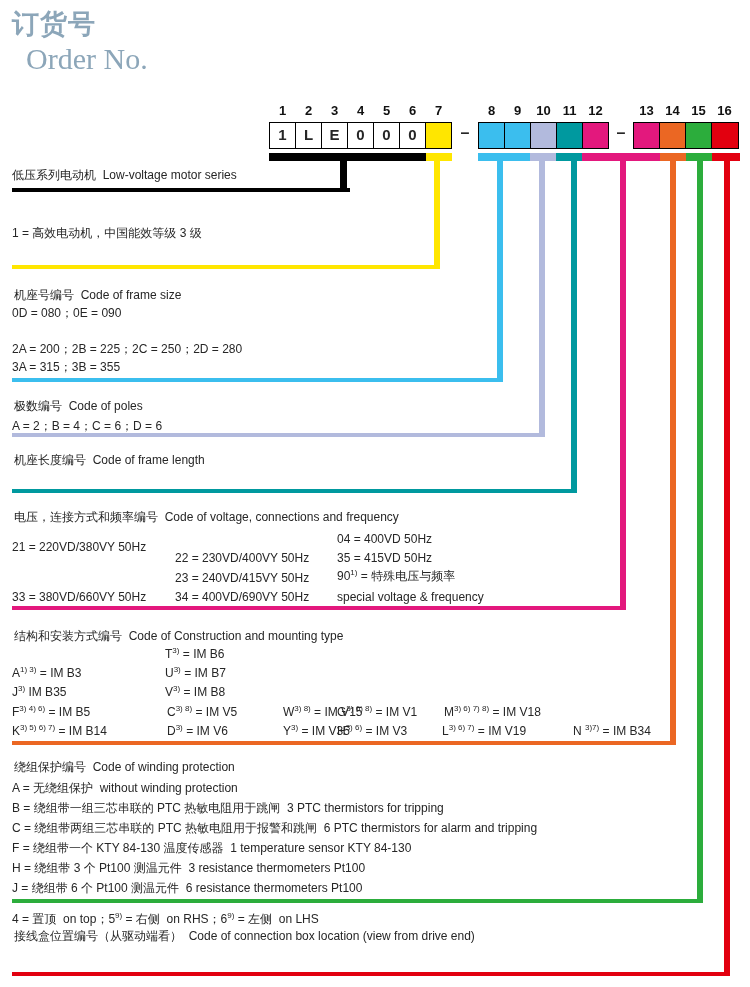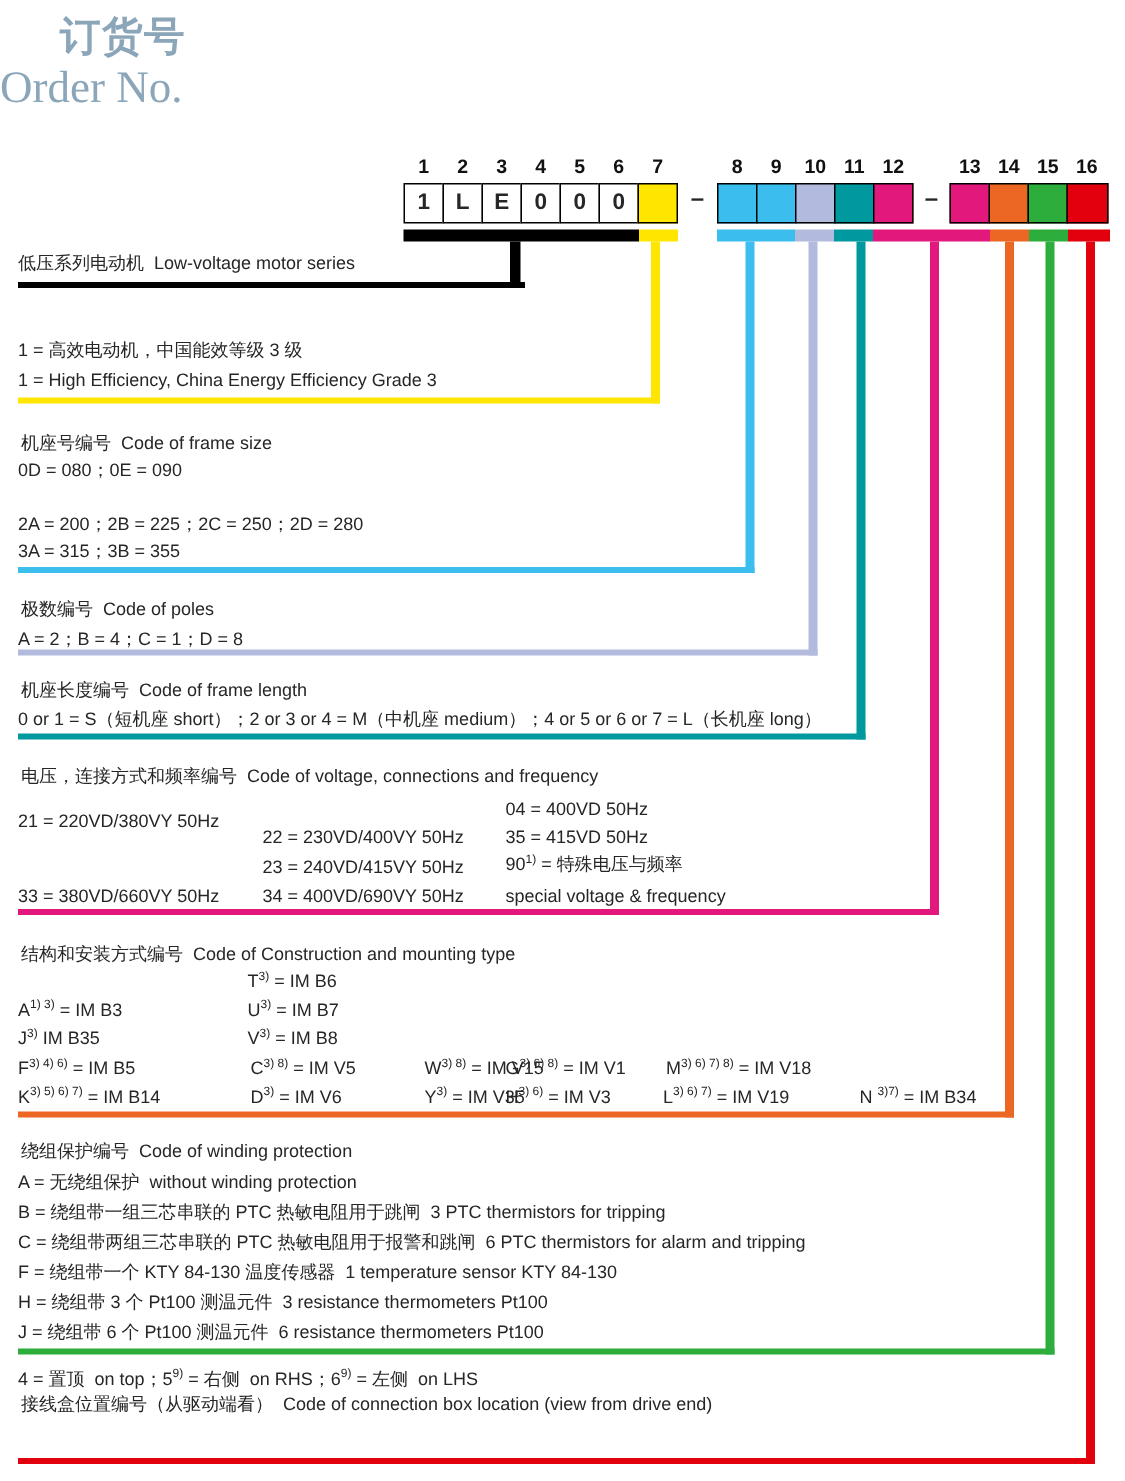--- a/index.html
+++ b/index.html
@@ -1,19 +1,19 @@
 <!DOCTYPE html>
 <html><head>
 <meta charset="utf-8">
 <style>
   html,body{margin:0;padding:0;background:#fff;}
   #canvas{position:relative;width:750px;height:987px;background:#fff;overflow:hidden;
           font-family:"Liberation Sans",sans-serif;color:#262626;}
-  .title-cn{position:absolute;left:12px;top:6px;font-size:27px;font-weight:700;letter-spacing:1px;margin-left:28px;}
-  .title-en{position:absolute;left:0;top:42px;font-size:30px;font-family:"Liberation Serif",serif;}
+  .title-cn{position:absolute;left:12px;top:6px;font-size:27px;font-weight:700;letter-spacing:1px;}
+  .title-en{position:absolute;left:26px;top:42px;font-size:30px;font-family:"Liberation Serif",serif;}
   .posnum{position:absolute;top:103px;width:27px;text-align:center;font-size:13px;font-weight:700;color:#111;}
   .codebox{position:absolute;top:122px;width:27px;height:27px;border:1.5px solid #000;box-sizing:border-box;
            background:#fff;text-align:center;font-size:15px;font-weight:700;line-height:23px;}
   .dash{position:absolute;top:124px;font-size:16px;font-weight:700;text-align:center;}
   .bar{position:absolute;top:153px;height:8px;}
   .vline{position:absolute;width:6px;top:161px;}
   .hline{position:absolute;height:4px;left:12px;}
   .t{position:absolute;font-size:12px;white-space:pre;line-height:15px;}
   sup{font-size:8px;line-height:0;vertical-align:super;}
 </style>
@@ -91,32 +91,30 @@
   <div class="hline" style="top: 433px; width: 533px; background: rgb(178, 186, 221);"></div>
   <div class="hline" style="top: 489px; width: 565px; background: rgb(0, 153, 159);"></div>
   <div class="hline" style="top: 606px; width: 614px; background: rgb(227, 24, 125);"></div>
   <div class="hline" style="top: 741px; width: 664px; background: rgb(235, 103, 35);"></div>
   <div class="hline" style="top: 899px; width: 691px; background: rgb(44, 173, 60);"></div>
   <div class="hline" style="top: 972px; width: 718px; background: rgb(226, 0, 15);"></div>
 
   <div class="t" style="left:12px;top:168px">低压系列电动机  Low-voltage motor series</div>
 
   <div class="t" style="left:12px;top:226px">1 = 高效电动机，中国能效等级 3 级</div>
-  <div class="t" style="left:12px;top:246px">1 = High Efficiency, China Energy Efficiency Grade 3</div>
 
   <div class="t" style="left:14px;top:288px">机座号编号  Code of frame size</div>
   <div class="t" style="left:12px;top:306px">0D = 080；0E = 090</div>
   <div class="t" style="left:12px;top:342px">2A = 200；2B = 225；2C = 250；2D = 280</div>
   <div class="t" style="left:12px;top:360px">3A = 315；3B = 355</div>
 
   <div class="t" style="left:14px;top:399px">极数编号  Code of poles</div>
-  <div class="t" style="left:12px;top:419px">A = 2；B = 4；C = 1；D = 8</div>
+  <div class="t" style="left:12px;top:419px">A = 2；B = 4；C = 6；D = 6</div>
 
   <div class="t" style="left:14px;top:453px">机座长度编号  Code of frame length</div>
-  <div class="t" style="left:12px;top:472px">0 or 1 = S（短机座 short）；2 or 3 or 4 = M（中机座 medium）；4 or 5 or 6 or 7 = L（长机座 long）</div>
 
   <div class="t" style="left:14px;top:510px">电压，连接方式和频率编号  Code of voltage, connections and frequency</div>
   <div class="t" style="left:337px;top:532px">04 = 400VD 50Hz</div>
   <div class="t" style="left:175px;top:551px">22 = 230VD/400VY 50Hz</div>
   <div class="t" style="left:337px;top:551px">35 = 415VD 50Hz</div>
   <div class="t" style="left:12px;top:540px">21 = 220VD/380VY 50Hz</div>
   <div class="t" style="left:175px;top:571px">23 = 240VD/415VY 50Hz</div>
   <div class="t" style="left:337px;top:569px">90<sup>1)</sup> = 特殊电压与频率</div>
   <div class="t" style="left:12px;top:590px">33 = 380VD/660VY 50Hz</div>
   <div class="t" style="left:175px;top:590px">34 = 400VD/690VY 50Hz</div>

